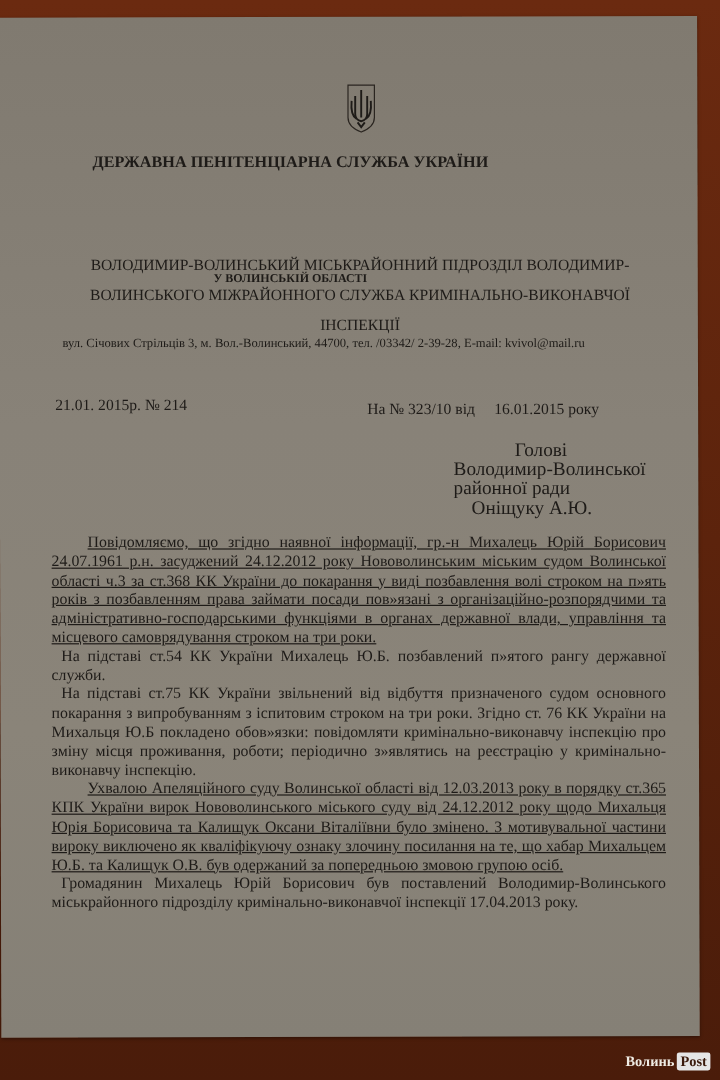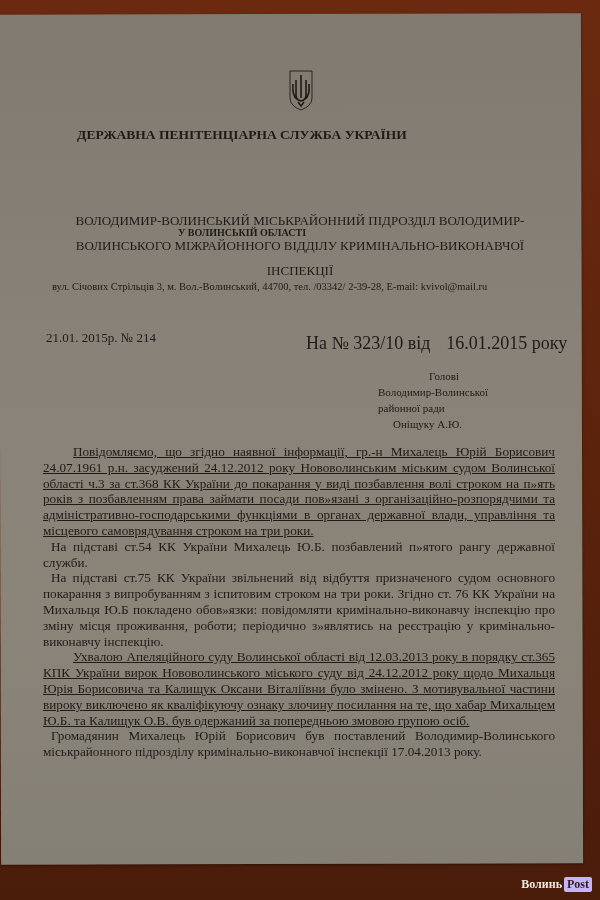--- a/index.html
+++ b/index.html
@@ -20,63 +20,63 @@
     }
     .content { position: absolute; left: 0; top: 0; width: 600px; height: 900px; color: #1e1b18; }
     .emblem { position: absolute; left: 288px; top: 68px; width: 26px; height: 44px; }
     .hdr { position: absolute; left: 0; width: 484px; text-align: center; font-weight: bold; }
     .h1 { top: 127px; font-size: 13.5px; }
     .h2 { top: 158px; font-size: 13.5px; }
     .h3 { top: 191px; font-size: 10px; margin-top: 36px; }
     .unit { position: absolute; left: 40px; width: 520px; text-align: center; font-size: 13px; line-height: 25px; top: 208px; }
     .addr { position: absolute; left: 52px; top: 281px; font-size: 10.5px; white-space: nowrap; }
     .regno { position: absolute; left: 46px; top: 330px; font-size: 13px; white-space: nowrap; }
-    .ref { position: absolute; left: 306px; top: 333px; font-size: 18px; white-space: nowrap; text-align: right; }
+    .ref { position: absolute; left: 306px; top: 333px; font-size: 13px; white-space: nowrap; text-align: right; }
     .ref .gap { display: inline-block; width: 16px; }
-    .addressee { position: absolute; left: 378px; top: 368px; font-size: 11px; line-height: 16px; }
+    .addressee { position: absolute; left: 378px; top: 368px; font-size: 16px; line-height: 16px; }
     .addressee div:nth-child(1) { padding-left: 51px; }
     .addressee div:nth-child(4) { padding-left: 15px; }
     .body-text {
       position: absolute; left: 43px; top: 444px; width: 512px;
       font-size: 13.2px; line-height: 15.8px; text-align: justify;
     }
     .body-text p { margin: 0; }
     .body-text .ind1 { text-indent: 30px; text-decoration: underline; }
     .body-text .ind2 { text-indent: 8px; }
     .stamp {
       position: absolute; left: 413px; top: 818px; width: 112px; height: 40px;
       border: 1px dashed rgba(40,35,30,0.55);
       font-family: "DejaVu Sans", sans-serif; font-style: italic;
       font-size: 12px; color: #2a2520; padding: 10px 0 0 8px; box-sizing: border-box;
       letter-spacing: 0.5px;
     }
     .watermark {
       position: absolute; right: 8px; bottom: 8px; display: flex; align-items: center;
       font-family: "Liberation Serif", serif; font-size: 12px; color: #f0ece4; font-weight: bold;
     }
-    .watermark .post { background: #c4b5fd; color: #3a1a0c; padding: 0 3px; margin-left: 2px; border-radius: 2px; }
+    .watermark .post { background: #e5e5e5; color: #3a1a0c; padding: 0 3px; margin-left: 2px; border-radius: 2px; }
   </style>
 </head>
 <body>
 
 <div class="desk"></div>
 <div class="paper"></div>
 
 <div class="content">
   <svg class="emblem" viewBox="0 0 26 44">
     <path d="M2 3 H24 V30 Q24 38 13 42 Q2 38 2 30 Z" fill="none" stroke="#2a2520" stroke-width="1"></path>
     <path d="M13 7 L13 30 M8 12 L8 27 Q8 32 13 33 Q18 32 18 27 L18 12 M5 16 Q4 28 9 31 M21 16 Q22 28 17 31 M10 34 L13 38 L16 34" fill="none" stroke="#1e1b18" stroke-width="1.6"></path>
   </svg>
 
   <div class="hdr h1">ДЕРЖАВНА ПЕНІТЕНЦІАРНА СЛУЖБА УКРАЇНИ</div>
   <div class="hdr h3">У ВОЛИНСЬКІЙ ОБЛАСТІ</div>
 
   <div class="unit">
     <div>ВОЛОДИМИР-ВОЛИНСЬКИЙ  МІСЬКРАЙОННИЙ ПІДРОЗДІЛ ВОЛОДИМИР-</div>
-    <div>ВОЛИНСЬКОГО МІЖРАЙОННОГО ВІДДІЛУ КРИМІНАЛЬНО-ВИКОНАВЧОЇ</div>
+    <div>ВОЛИНСЬКОГО МІЖРАЙОННОГО СЛУЖБА КРИМІНАЛЬНО-ВИКОНАВЧОЇ</div>
     <div>ІНСПЕКЦІЇ</div>
   </div>
 
   <div class="addr">вул. Січових Стрільців 3,  м. Вол.-Волинський, 44700, тел. /03342/ 2-39-28, E-mail: kvivol@mail.ru</div>
 
   <div class="regno">21.01. 2015р.  №   214</div>
   <div class="ref">
     <span>На № 323/10 від</span><span class="gap"></span><span>16.01.2015 року</span>
   </div>
 

